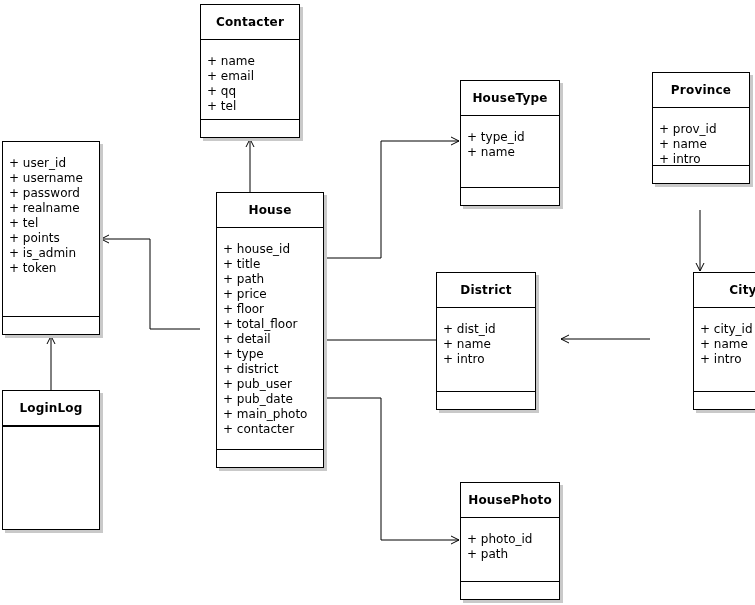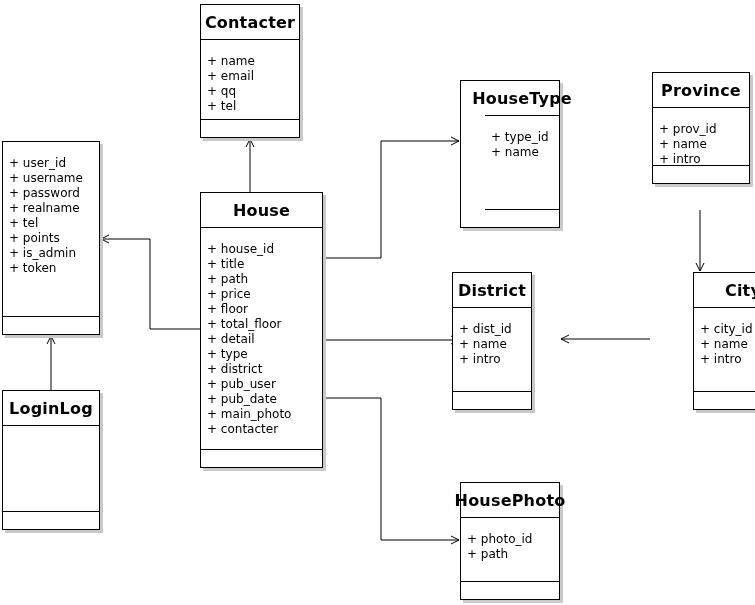--- a/index.html
+++ b/index.html
@@ -32,21 +32,21 @@
     background: #ffffff;
     border: 1px solid #000000;
     box-shadow: 3px 3px 0 0 #c9c9c9;
     color: #000000;
   }
   .uml-title {
     flex: 0 0 35px;
     display: flex;
     align-items: center;
     justify-content: center;
-    font-size: 16px;
+    font-size: 12px;
     font-weight: bold;
     border-bottom: 1px solid #000000;
     letter-spacing: 0.2px;
   }
   .uml-attrs {
     flex: 1 1 auto;
     padding: 14px 0 0 6px;
     overflow: hidden;
   }
   .uml-attr {
@@ -95,75 +95,75 @@
           <div class="uml-attr">+ username</div>
           <div class="uml-attr">+ password</div>
           <div class="uml-attr">+ realname</div>
           <div class="uml-attr">+ tel</div>
           <div class="uml-attr">+ points</div>
           <div class="uml-attr">+ is_admin</div>
           <div class="uml-attr">+ token</div>
         </div>
         <div class="uml-methods"></div>
       </div>
-      <div class="uml-class" style="left: 200px; top: 192px; width: 123px; height: 276px;">
+      <div class="uml-class" style="left: 216px; top: 192px; width: 108px; height: 276px;">
         <div class="uml-title">House</div>
         <div class="uml-attrs">
           <div class="uml-attr">+ house_id</div>
           <div class="uml-attr">+ title</div>
           <div class="uml-attr">+ path</div>
           <div class="uml-attr">+ price</div>
           <div class="uml-attr">+ floor</div>
           <div class="uml-attr">+ total_floor</div>
           <div class="uml-attr">+ detail</div>
           <div class="uml-attr">+ type</div>
           <div class="uml-attr">+ district</div>
           <div class="uml-attr">+ pub_user</div>
           <div class="uml-attr">+ pub_date</div>
           <div class="uml-attr">+ main_photo</div>
           <div class="uml-attr">+ contacter</div>
         </div>
         <div class="uml-methods"></div>
       </div>
-      <div class="uml-class" style="left: 460px; top: 80px; width: 100px; height: 148px; padding-left: 24px;">
+      <div class="uml-class" style="left: 460px; top: 80px; width: 100px; height: 126px;">
         <div class="uml-title">HouseType</div>
         <div class="uml-attrs">
           <div class="uml-attr">+ type_id</div>
           <div class="uml-attr">+ name</div>
         </div>
         <div class="uml-methods"></div>
       </div>
       <div class="uml-class" style="left: 652px; top: 72px; width: 98px; height: 112px;">
         <div class="uml-title">Province</div>
         <div class="uml-attrs">
           <div class="uml-attr">+ prov_id</div>
           <div class="uml-attr">+ name</div>
           <div class="uml-attr">+ intro</div>
         </div>
         <div class="uml-methods"></div>
       </div>
-      <div class="uml-class" style="left: 452px; top: 272px; width: 80px; height: 138px;">
+      <div class="uml-class" style="left: 436px; top: 272px; width: 100px; height: 138px;">
         <div class="uml-title">District</div>
         <div class="uml-attrs">
           <div class="uml-attr">+ dist_id</div>
           <div class="uml-attr">+ name</div>
           <div class="uml-attr">+ intro</div>
         </div>
         <div class="uml-methods"></div>
       </div>
       <div class="uml-class" style="left: 650px; top: 272px; width: 100px; height: 138px; margin-left: 43px;">
         <div class="uml-title">City</div>
         <div class="uml-attrs">
           <div class="uml-attr">+ city_id</div>
           <div class="uml-attr">+ name</div>
           <div class="uml-attr">+ intro</div>
         </div>
         <div class="uml-methods"></div>
       </div>
-      <div class="uml-class" style="left: 2px; top: 390px; width: 98px; height: 140px; justify-content: space-between;">
+      <div class="uml-class" style="left: 2px; top: 390px; width: 98px; height: 140px;">
         <div class="uml-title">LoginLog</div>
         <div class="uml-methods"></div>
       </div>
       <div class="uml-class" style="left: 460px; top: 482px; width: 100px; height: 118px; justify-content: flex-end;">
         <div class="uml-title">HousePhoto</div>
         <div class="uml-attrs">
           <div class="uml-attr">+ photo_id</div>
           <div class="uml-attr">+ path</div>
         </div>
         <div class="uml-methods"></div>

